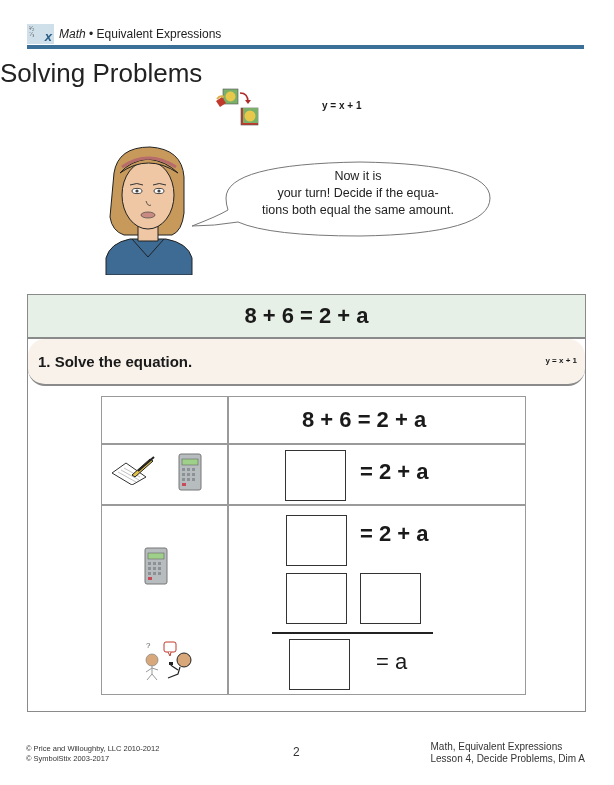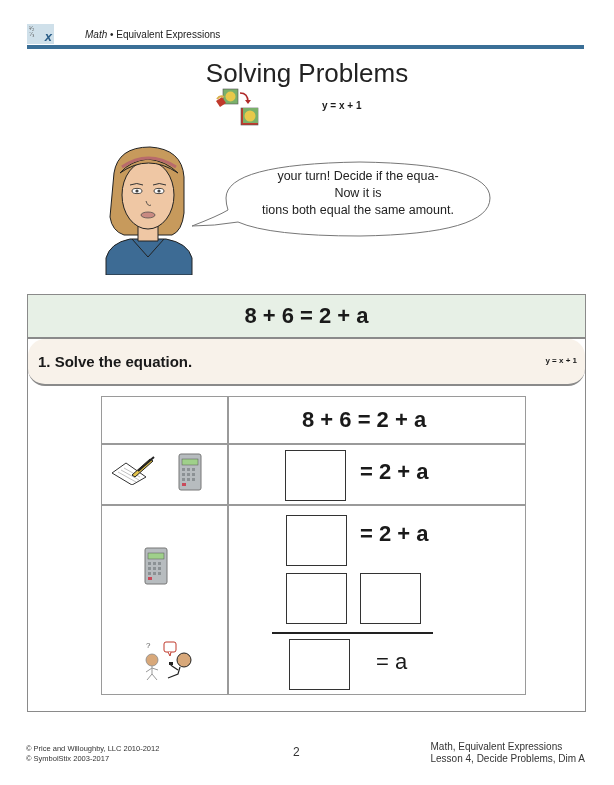--- a/index.html
+++ b/index.html
@@ -3,25 +3,25 @@
 <meta charset="utf-8">
 <style>
   * { box-sizing: border-box; margin: 0; padding: 0; }
   html, body { width: 614px; height: 785px; background: #ffffff; overflow: hidden; }
   body { position: relative; font-family: "Liberation Sans", sans-serif; color: #1a1a1a; }
 
   .topbar { position: absolute; left: 27px; top: 24px; height: 20px; display: flex; align-items: center; }
   .logo { width: 27px; height: 20px; background: #cfe0ea; position: relative; margin-right: 5px; }
   .logo .fx { position: absolute; right: 2px; bottom: 0px; font-size: 13px; font-weight: bold; font-style: italic; color: #2a5d87; }
   .logo .fr { position: absolute; left: 2px; top: 1px; font-size: 6px; color: #555; line-height: 6px; }
-  .crumb { font-size: 10px; color: #222; margin-left: 26px; }
+  .crumb { font-size: 12px; color: #222; }
   .crumb .subj { font-style: italic; }
   .rule { position: absolute; left: 27px; top: 45px; width: 557px; height: 4px; background: #3a6f97; }
 
-  .title { position: absolute; left: 0; width: 614px; top: 58px; text-align: center; font-size: 26px; color: #222; }
+  .title { position: absolute; left: 0; width: 614px; top: 58px; font-size: 26px; color: #222; }
   .sym-puzzle { position: absolute; left: 214px; top: 87px; width: 46px; height: 40px; }
   .yx1 { position: absolute; left: 322px; top: 100px; font-size: 10px; font-weight: bold; }
 
   .person { position: absolute; left: 96px; top: 143px; width: 104px; height: 132px; }
   .bubble { position: absolute; left: 190px; top: 160px; width: 302px; height: 78px; }
   .bubble-text { position: absolute; left: 238px; top: 168px; width: 240px; text-align: center; font-size: 12.5px; line-height: 17px; color: #222; }
 
   .box { position: absolute; left: 27px; top: 294px; width: 559px; height: 418px; border: 1px solid #8a8a8a; }
   .box-head { height: 44px; background: #e7f0e6; border-bottom: 2px solid #8a8a8a; display: flex; align-items: center; justify-content: center; font-size: 22px; font-weight: bold; }
   .box-instr { height: 47px; background: #f8f2ea; border-bottom: 2px solid #8a8a8a; position: relative; border-radius: 17px; }
@@ -85,22 +85,22 @@
   <circle cx="63" cy="48" r="1.6" fill="#444"></circle>
   <path d="M34 42 Q41 39 47 42 M57 42 Q63 39 70 42" fill="none" stroke="#333" stroke-width="1"></path>
   <path d="M50 58 Q52 64 55 62" fill="none" stroke="#333" stroke-width="0.8"></path>
   <ellipse cx="52" cy="72" rx="7" ry="3" fill="#c98a82" stroke="#444" stroke-width="0.7"></ellipse>
 </svg>
 
 <svg class="bubble" viewBox="0 0 302 78">
   <path d="M36 38 Q36 4 170 2 Q300 4 300 38 Q300 74 170 76 Q80 76 48 62 Q24 66 2 66 Q28 56 38 50 Q36 44 36 38 Z" fill="#fff" stroke="#777" stroke-width="1"></path>
 </svg>
 <div class="bubble-text">
+  <div>Now it is</div>
   <div>your turn! Decide if the equa-</div>
-  <div>Now it is</div>
   <div>tions both equal the same amount.</div>
 </div>
 
 <div class="box">
   <div class="box-head">8 + 6 = 2 + a</div>
   <div class="box-instr">
     <span class="q">1. Solve the equation.</span>
     <span class="tag">y = x + 1</span>
   </div>
 </div>

